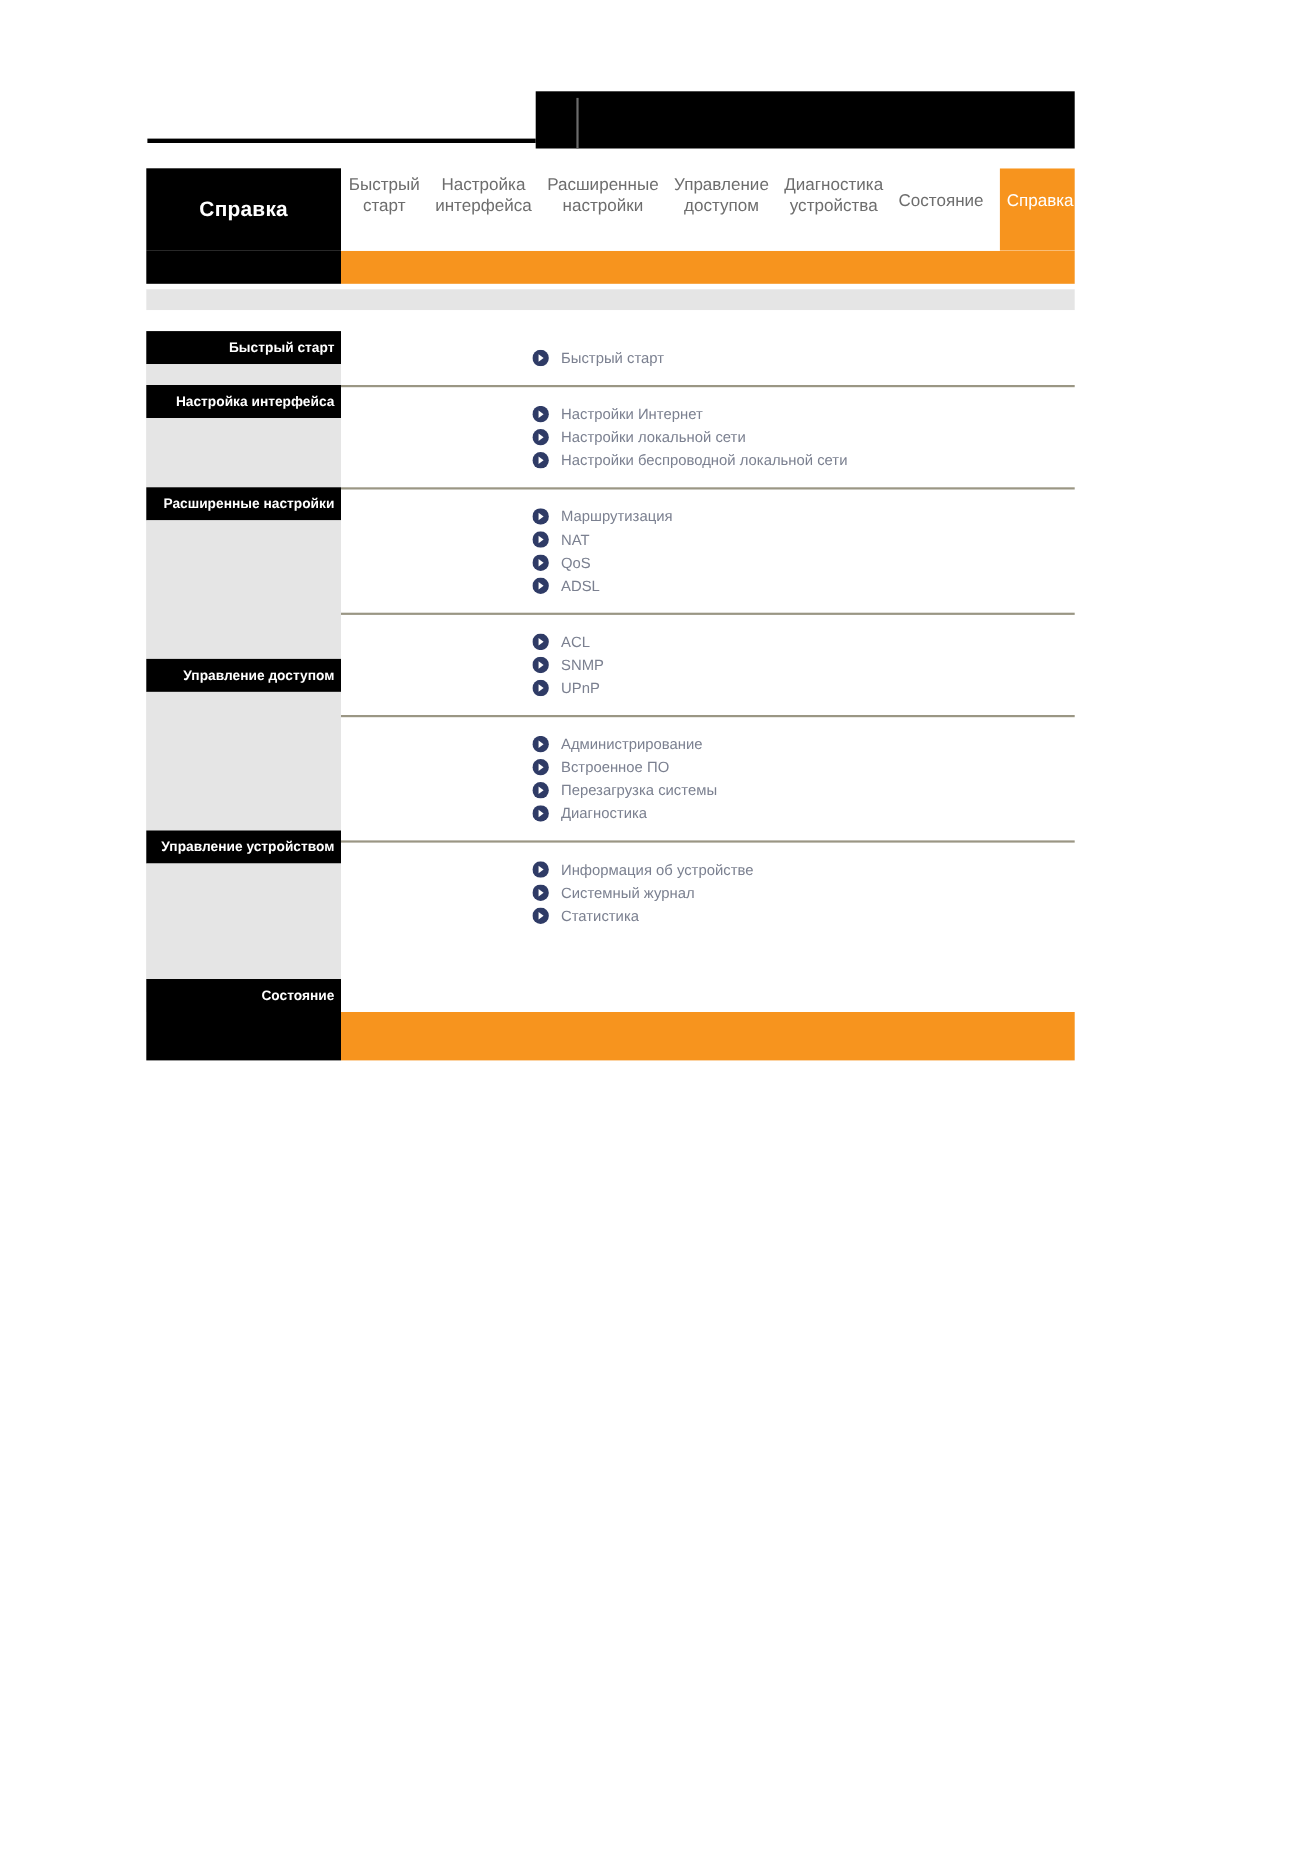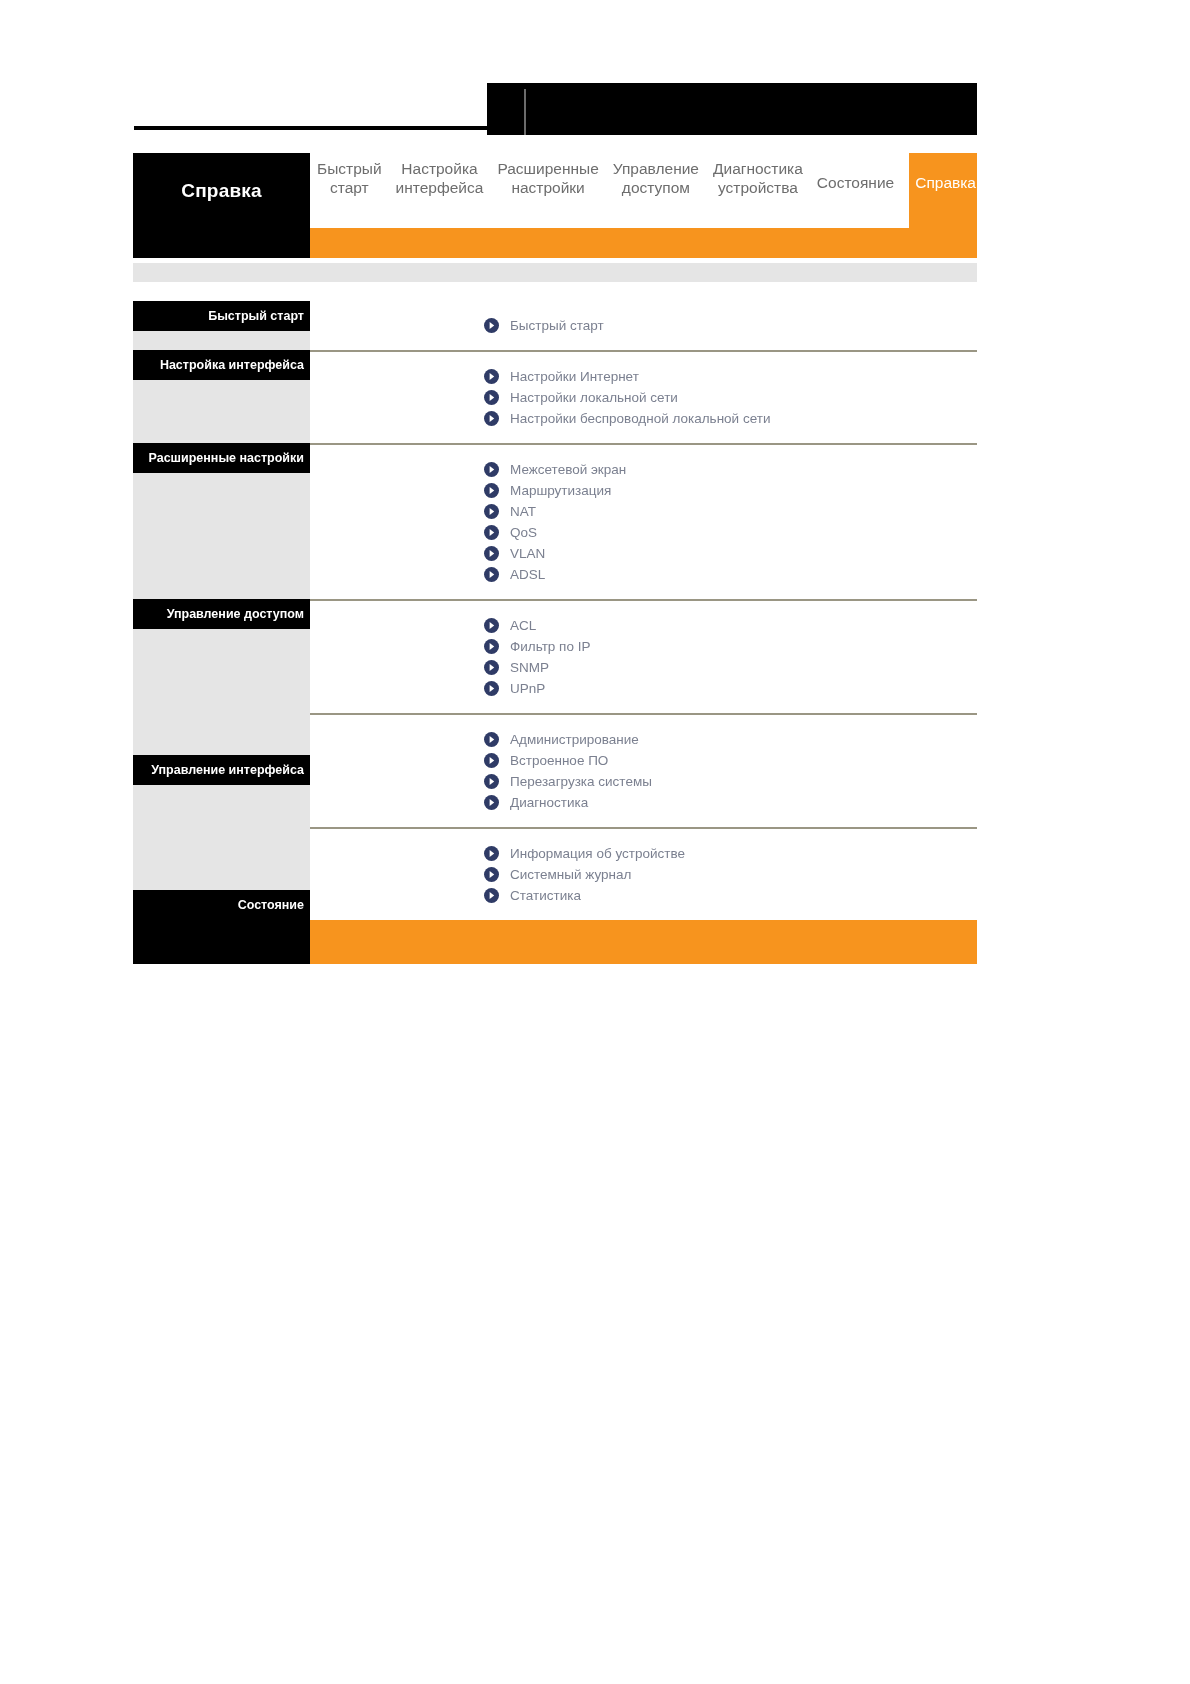--- a/index.html
+++ b/index.html
@@ -193,21 +193,21 @@
   <div class="body-row">
     <div class="sidebar" style="display: flex; flex-direction: column;">
         <div class="side-head">Быстрый старт</div>
         <div class="side-spacer" style="height: 19px;"></div>
         <div class="side-head">Настройка интерфейса</div>
         <div class="side-spacer" style="height: 63px;"></div>
         <div class="side-head">Расширенные настройки</div>
         <div class="side-spacer" style="height: 126px;"></div>
         <div class="side-head">Управление доступом</div>
         <div class="side-spacer" style="height: 126px;"></div>
-        <div class="side-head">Управление интерфейса</div>
+        <div class="side-head">Управление устройством</div>
         <div class="side-spacer" style="height: 105px;"></div>
         <div class="side-head">Состояние</div>
         <div class="side-spacer" style="flex: 1 1 0%;"></div>
       </div>
     <div class="content">
         <div class="sec">
           <div class="sec-items">
             <div class="link-row">
               <span class="bullet">
                 <svg width="15" height="15" viewBox="0 0 15 15">
@@ -254,29 +254,20 @@
         <div class="sec">
           <div class="sec-rule"></div>
           <div class="sec-items">
             <div class="link-row">
               <span class="bullet">
                 <svg width="15" height="15" viewBox="0 0 15 15">
                   <circle cx="7.5" cy="7.5" r="7.5" fill="#2f3b66"></circle>
                   <path d="M5.6 4.1 L10.2 7.5 L5.6 10.9 Z" fill="#ffffff"></path>
                 </svg>
               </span>
-              <span class="link-label">Межсетевой экран</span>
-            </div>
-            <div class="link-row">
-              <span class="bullet">
-                <svg width="15" height="15" viewBox="0 0 15 15">
-                  <circle cx="7.5" cy="7.5" r="7.5" fill="#2f3b66"></circle>
-                  <path d="M5.6 4.1 L10.2 7.5 L5.6 10.9 Z" fill="#ffffff"></path>
-                </svg>
-              </span>
               <span class="link-label">Маршрутизация</span>
             </div>
             <div class="link-row">
               <span class="bullet">
                 <svg width="15" height="15" viewBox="0 0 15 15">
                   <circle cx="7.5" cy="7.5" r="7.5" fill="#2f3b66"></circle>
                   <path d="M5.6 4.1 L10.2 7.5 L5.6 10.9 Z" fill="#ffffff"></path>
                 </svg>
               </span>
               <span class="link-label">NAT</span>
@@ -290,53 +281,35 @@
               </span>
               <span class="link-label">QoS</span>
             </div>
             <div class="link-row">
               <span class="bullet">
                 <svg width="15" height="15" viewBox="0 0 15 15">
                   <circle cx="7.5" cy="7.5" r="7.5" fill="#2f3b66"></circle>
                   <path d="M5.6 4.1 L10.2 7.5 L5.6 10.9 Z" fill="#ffffff"></path>
                 </svg>
               </span>
-              <span class="link-label">VLAN</span>
-            </div>
-            <div class="link-row">
-              <span class="bullet">
-                <svg width="15" height="15" viewBox="0 0 15 15">
-                  <circle cx="7.5" cy="7.5" r="7.5" fill="#2f3b66"></circle>
-                  <path d="M5.6 4.1 L10.2 7.5 L5.6 10.9 Z" fill="#ffffff"></path>
-                </svg>
-              </span>
               <span class="link-label">ADSL</span>
             </div>
           </div>
         </div>
         <div class="sec">
           <div class="sec-rule"></div>
           <div class="sec-items">
             <div class="link-row">
               <span class="bullet">
                 <svg width="15" height="15" viewBox="0 0 15 15">
                   <circle cx="7.5" cy="7.5" r="7.5" fill="#2f3b66"></circle>
                   <path d="M5.6 4.1 L10.2 7.5 L5.6 10.9 Z" fill="#ffffff"></path>
                 </svg>
               </span>
               <span class="link-label">ACL</span>
-            </div>
-            <div class="link-row">
-              <span class="bullet">
-                <svg width="15" height="15" viewBox="0 0 15 15">
-                  <circle cx="7.5" cy="7.5" r="7.5" fill="#2f3b66"></circle>
-                  <path d="M5.6 4.1 L10.2 7.5 L5.6 10.9 Z" fill="#ffffff"></path>
-                </svg>
-              </span>
-              <span class="link-label">Фильтр по IP</span>
             </div>
             <div class="link-row">
               <span class="bullet">
                 <svg width="15" height="15" viewBox="0 0 15 15">
                   <circle cx="7.5" cy="7.5" r="7.5" fill="#2f3b66"></circle>
                   <path d="M5.6 4.1 L10.2 7.5 L5.6 10.9 Z" fill="#ffffff"></path>
                 </svg>
               </span>
               <span class="link-label">SNMP</span>
             </div>

